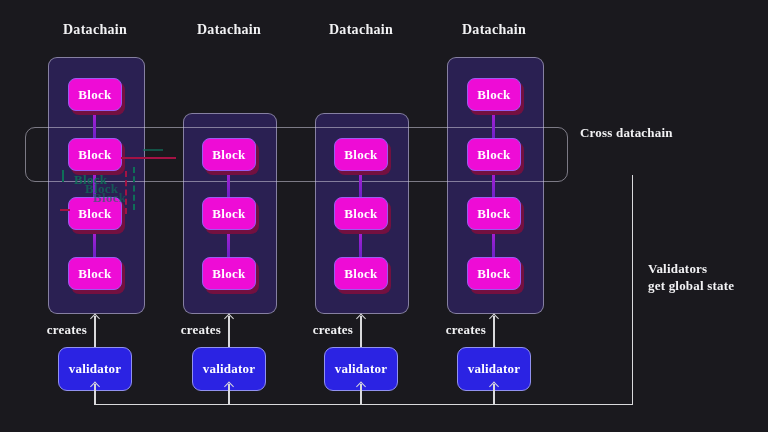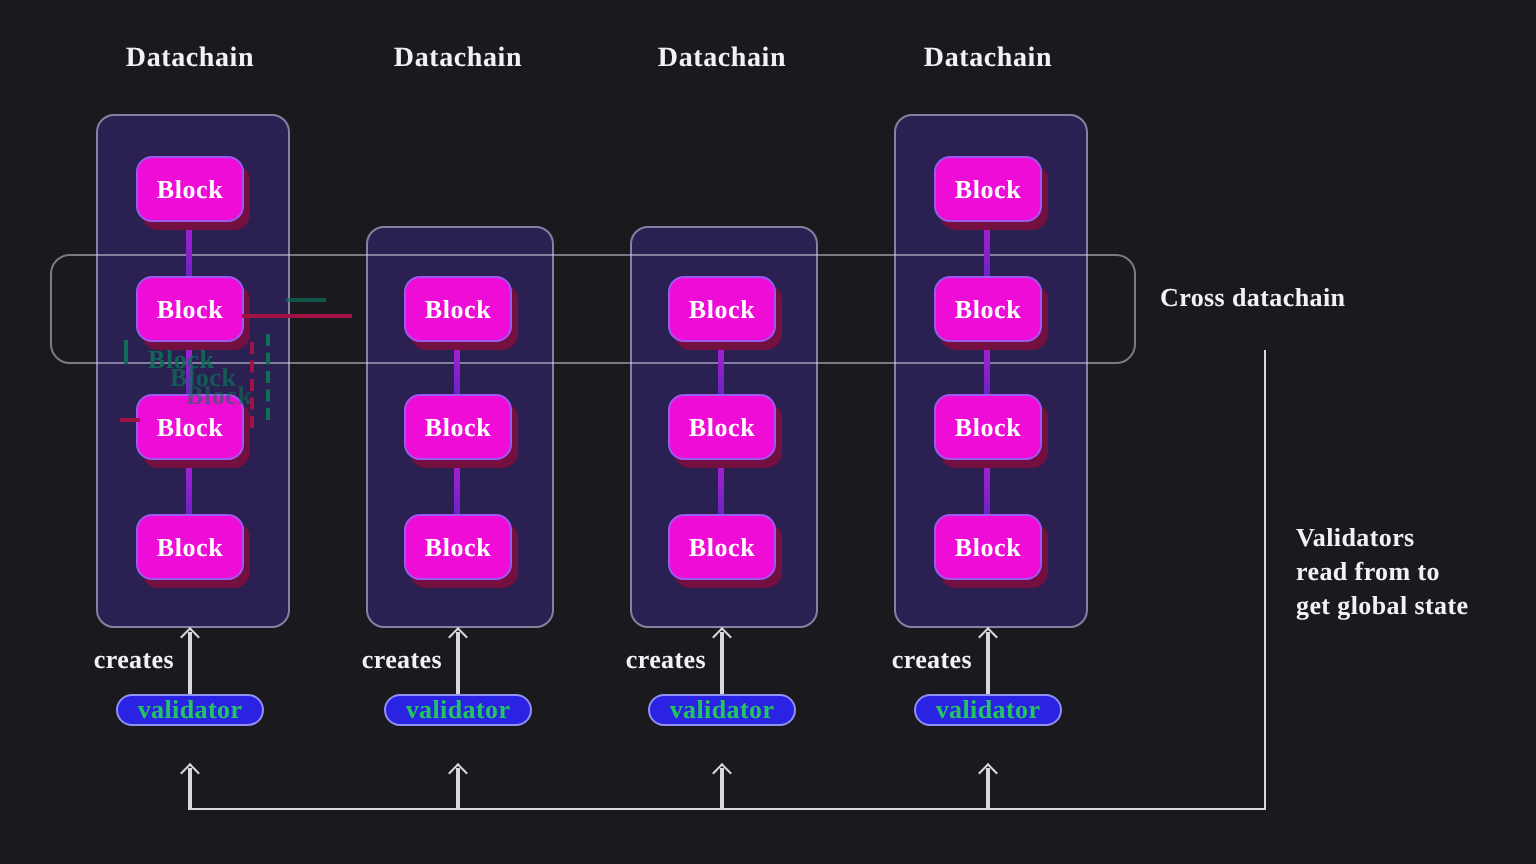--- a/index.html
+++ b/index.html
@@ -38,26 +38,26 @@
   .col-header{
     position:absolute;top:22px;width:120px;text-align:center;z-index:7;
     font-size:14px;font-weight:700;letter-spacing:.3px;
   }
   .creates{
     position:absolute;top:322px;width:64px;text-align:right;z-index:7;
     font-size:13px;font-weight:700;letter-spacing:.2px;
   }
   
   .validator{
-    position:absolute;top:347px;width:74px;height:16px;border-radius:9px;z-index:6;
+    position:absolute;top:347px;width:74px;height:44px;border-radius:9px;z-index:6;
     background:var(--validator-fill,#2b23e3);
     border:1.5px solid var(--validator-border,#9191f0);
     box-sizing:border-box;
     display:flex;align-items:center;justify-content:center;
-    font-size:13px;font-weight:700;letter-spacing:.2px;color:#22c55e;
+    font-size:13px;font-weight:700;letter-spacing:.2px;color:#ffffff;
   }
   
   .varrow{position:absolute;width:1.5px;background:var(--line,#d9d9dc);z-index:6;}
   .varrow .head{
     position:absolute;top:0;left:50%;width:6px;height:6px;
     border-top:1.5px solid var(--line,#d9d9dc);
     border-left:1.5px solid var(--line,#d9d9dc);
     transform:translate(-50%,-1px) rotate(45deg);
   }
   .bus{
@@ -164,22 +164,21 @@
     </div>
   <div class="varrow" style="left:360px;top:384px;height:21px">
       <span class="head"></span>
     </div>
   <div class="varrow" style="left:493px;top:384px;height:21px">
       <span class="head"></span>
     </div>
 
   <div class="bus"></div>
 
-  <div class="note" style="left:580px;top:140px">
+  <div class="note" style="left:580px;top:124px">
     <div>Cross datachain</div>
   </div>
   <div class="note" style="left:648px;top:260px">
     <div>Validators</div>
-    <div>read from to</div>
     <div>get global state</div>
   </div>
 
 </div>
 
 </body></html>

